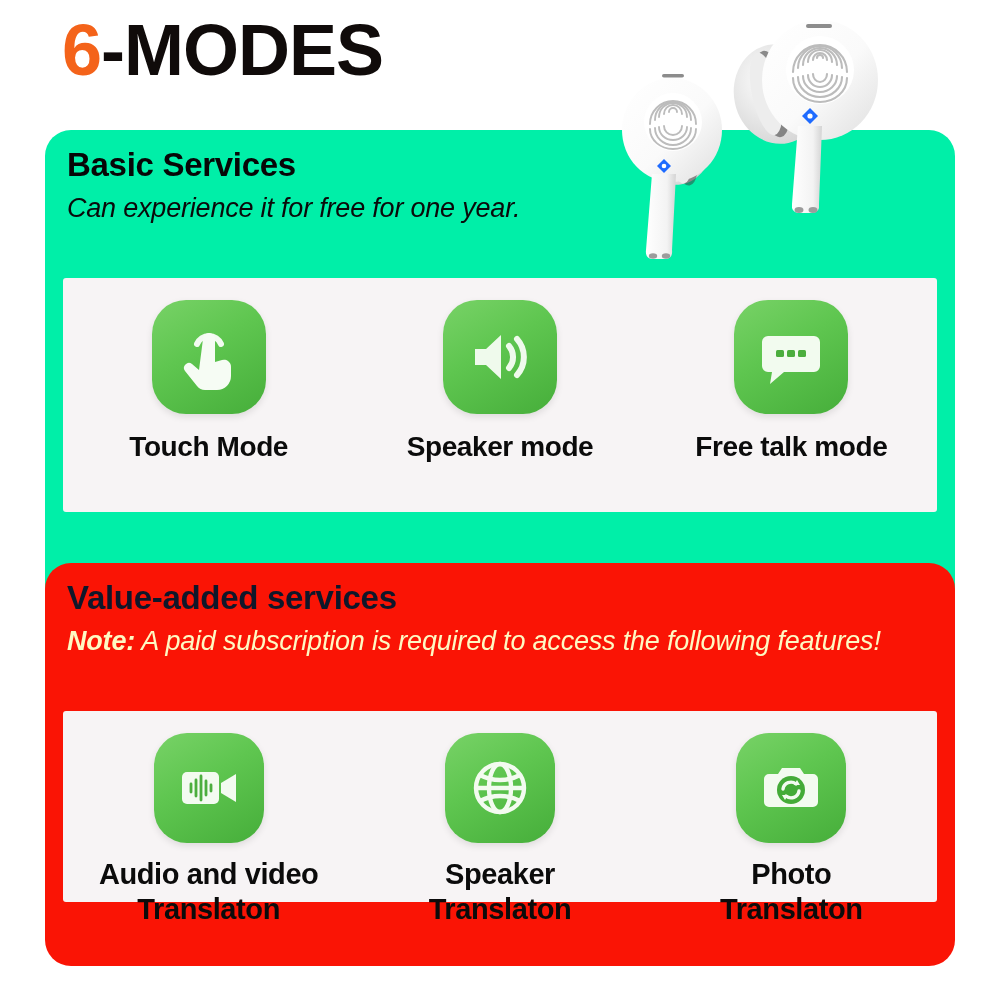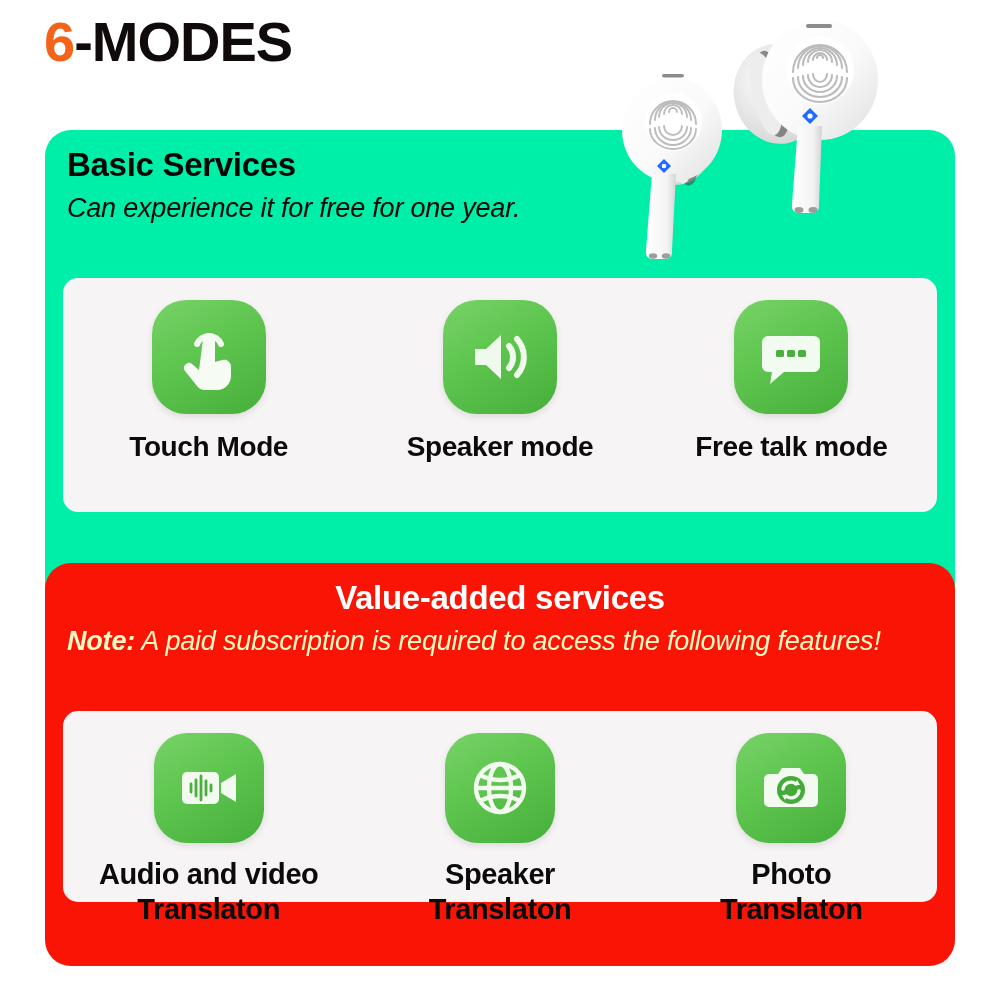--- a/index.html
+++ b/index.html
@@ -6,22 +6,22 @@
   html, body {
     width: 1000px; height: 1000px;
     background: #ffffff;
     font-family: "Liberation Sans", sans-serif;
     overflow: hidden;
   }
   .page { position: relative; width: 1000px; height: 1000px; background:#fff; }
 
   
   .title-row {
-    position: absolute; left: 44px; top: 14px;
-    font-size: 56px; font-weight: 700; letter-spacing: -1px;
+    position: absolute; left: 62px; top: 14px;
+    font-size: 72px; font-weight: 700; letter-spacing: -1px;
     line-height: 1.0; white-space: nowrap;
   }
   .title-num { color: #F4631A; font-weight: 700; }
   .title-rest { color: #100B0A; font-weight: 700; }
 
   
   .earbuds { position: absolute; left: 610px; top: 8px; width: 390px; height: 292px; z-index: 5; }
 
   
   .card {
@@ -30,33 +30,33 @@
   }
   .card-green { top: 130px; height: 498px; background: #00EFA8; z-index: 2; }
   .card-red   { top: 563px; height: 403px; background: #FA1405; z-index: 2; }
 
   .card-head { padding: 14px 22px 0 22px; }
   .card-title {
     font-size: 33px; font-weight: 700; line-height: 1.25;
     letter-spacing: -0.3px;
   }
   .card-title.dark { color: #070707; }
-  .card-title.light { color: #ffffff; text-align: center; }
+  .card-title.light { color: #0f172a; }
   .card-sub {
     font-size: 27px; font-weight: 400; line-height: 1.28; margin-top: 6px;
     letter-spacing: -0.2px;
     font-style: italic;
   }
   .card-sub.dark { color: #0A0A0A; }
   .card-sub.light { color: #fef9c3; }
   .note-label { font-weight: 700; }
 
   .panel {
     position: absolute; left: 18px; right: 18px;
-    background: #F7F4F5; border-radius: 15px;
+    background: #F7F4F5; border-radius: 3px;
   }
   .panel-green { top: 148px; height: 234px; }
   .panel-red   { top: 148px; height: 191px; }
 
   .tiles {
     display: flex; width: 100%; height: 100%;
     align-items: flex-start; justify-content: space-around;
     padding-top: 22px;
   }
   .tile { display: flex; flex-direction: column; align-items: center; width: 31%; }

